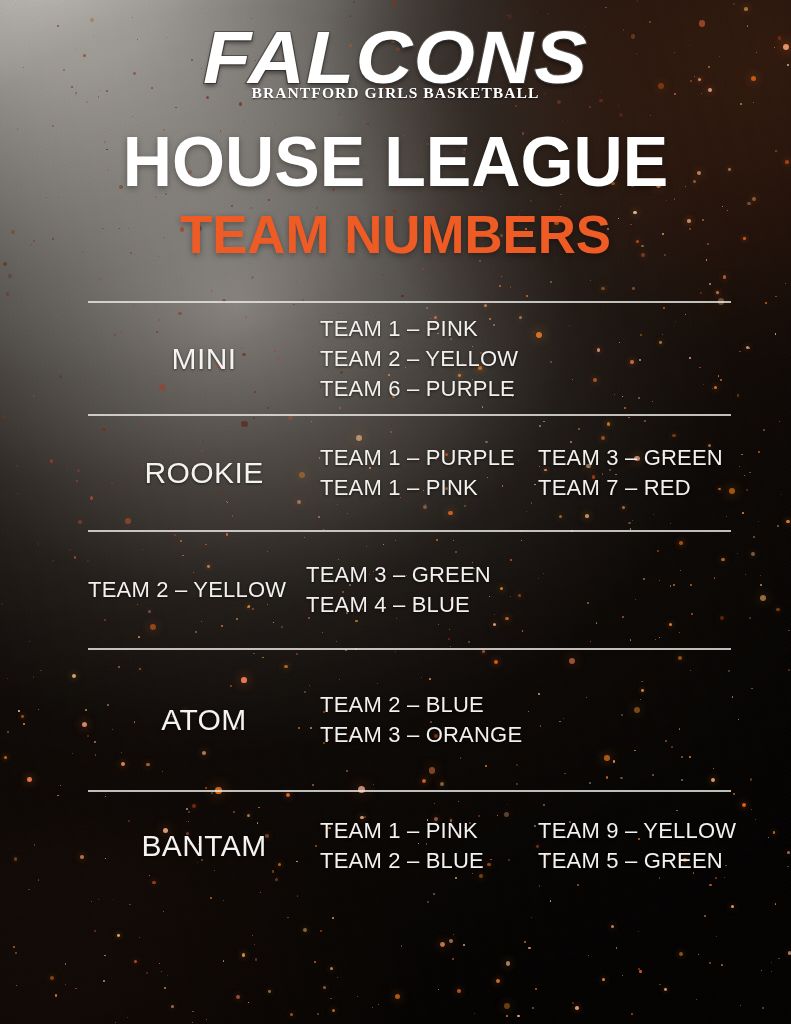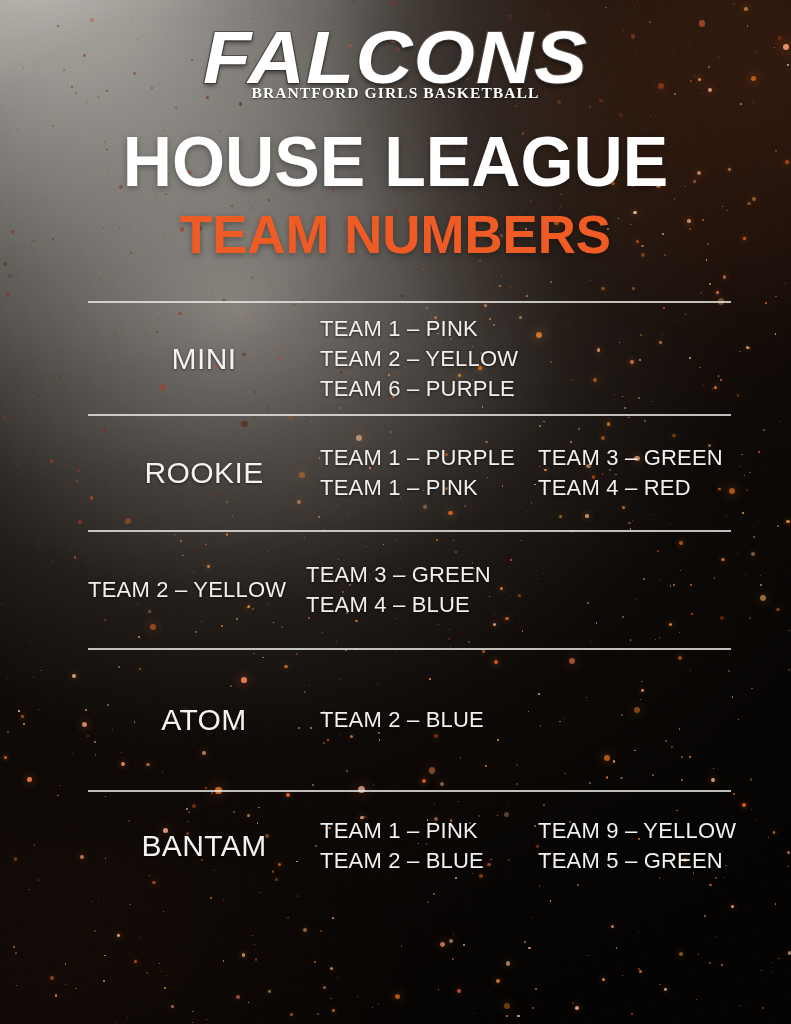--- a/index.html
+++ b/index.html
@@ -1167,21 +1167,21 @@
 
     <div class="row r-rookie">
       <div class="div-name">ROOKIE</div>
       <div class="teams">
         <div class="team-col c1">
           <div class="team-line">TEAM 1 –  PURPLE</div>
           <div class="team-line">TEAM 1 – PINK</div>
         </div>
         <div class="team-col c2">
           <div class="team-line">TEAM 3 – GREEN</div>
-          <div class="team-line">TEAM 4 – RED</div>
+          <div class="team-line">TEAM 7 – RED</div>
         </div>
       </div>
     </div>
 
     <div class="row r-novice">
       <div class="teams">
         <div class="team-col c1">
           <div class="team-line">TEAM 2 – YELLOW</div>
         </div>
         <div class="team-col c2">
@@ -1189,20 +1189,21 @@
           <div class="team-line">TEAM 4 – BLUE</div>
         </div>
       </div>
     </div>
 
     <div class="row r-atom">
       <div class="div-name">ATOM</div>
       <div class="teams">
         <div class="team-col c1">
           <div class="team-line">TEAM 2 – BLUE</div>
+          <div class="team-line">TEAM 3 – ORANGE</div>
         </div>
         <div class="team-col c2"></div>
       </div>
     </div>
 
     <div class="row r-bantam">
       <div class="div-name">BANTAM</div>
       <div class="teams">
         <div class="team-col c1">
           <div class="team-line">TEAM 1  – PINK</div>

